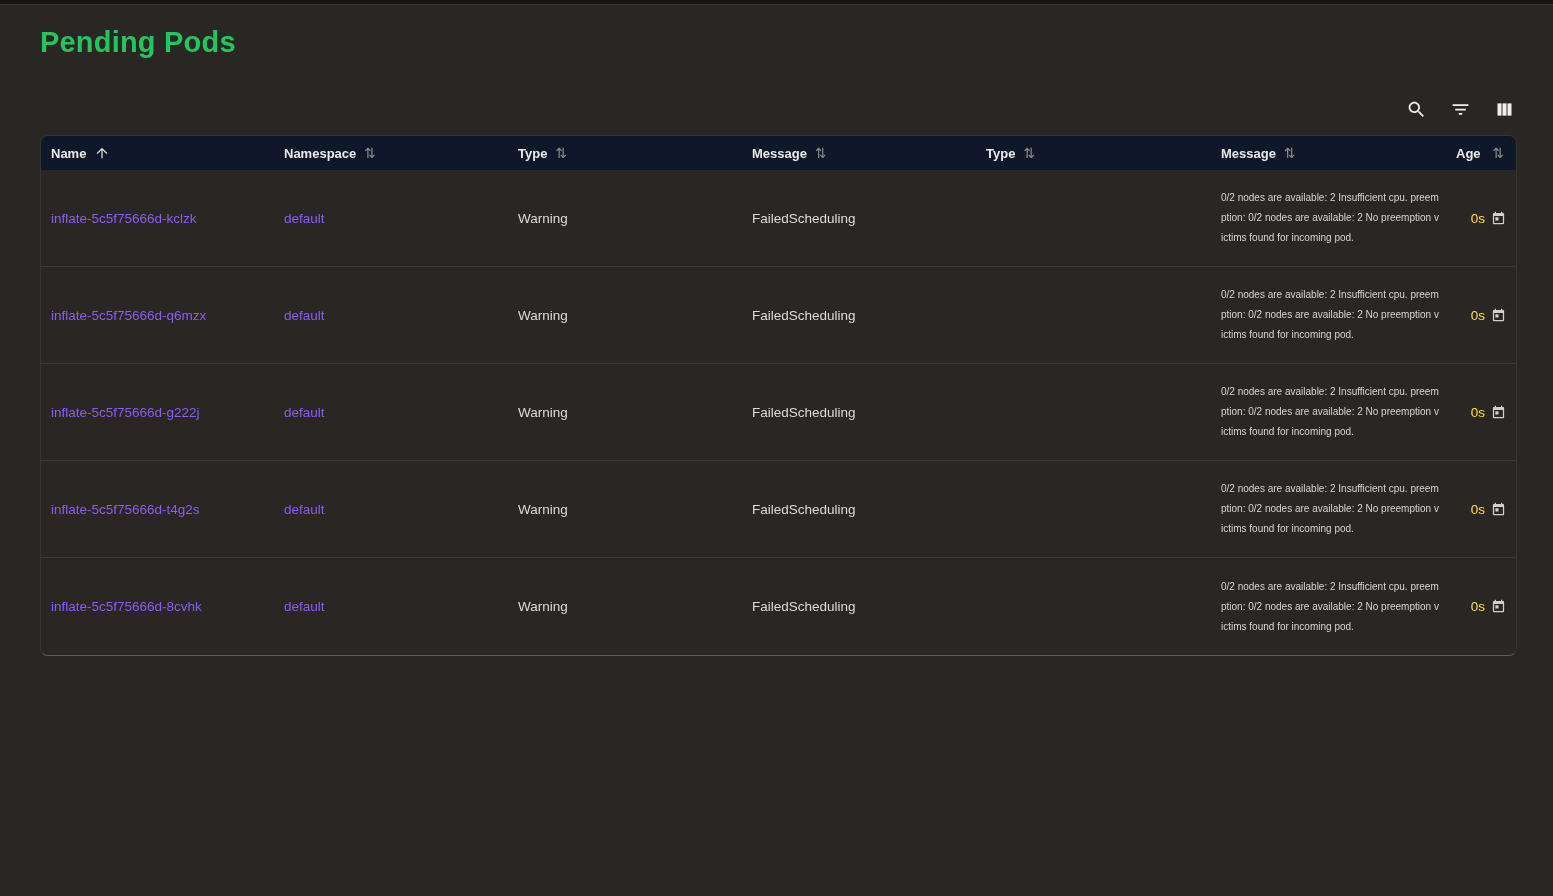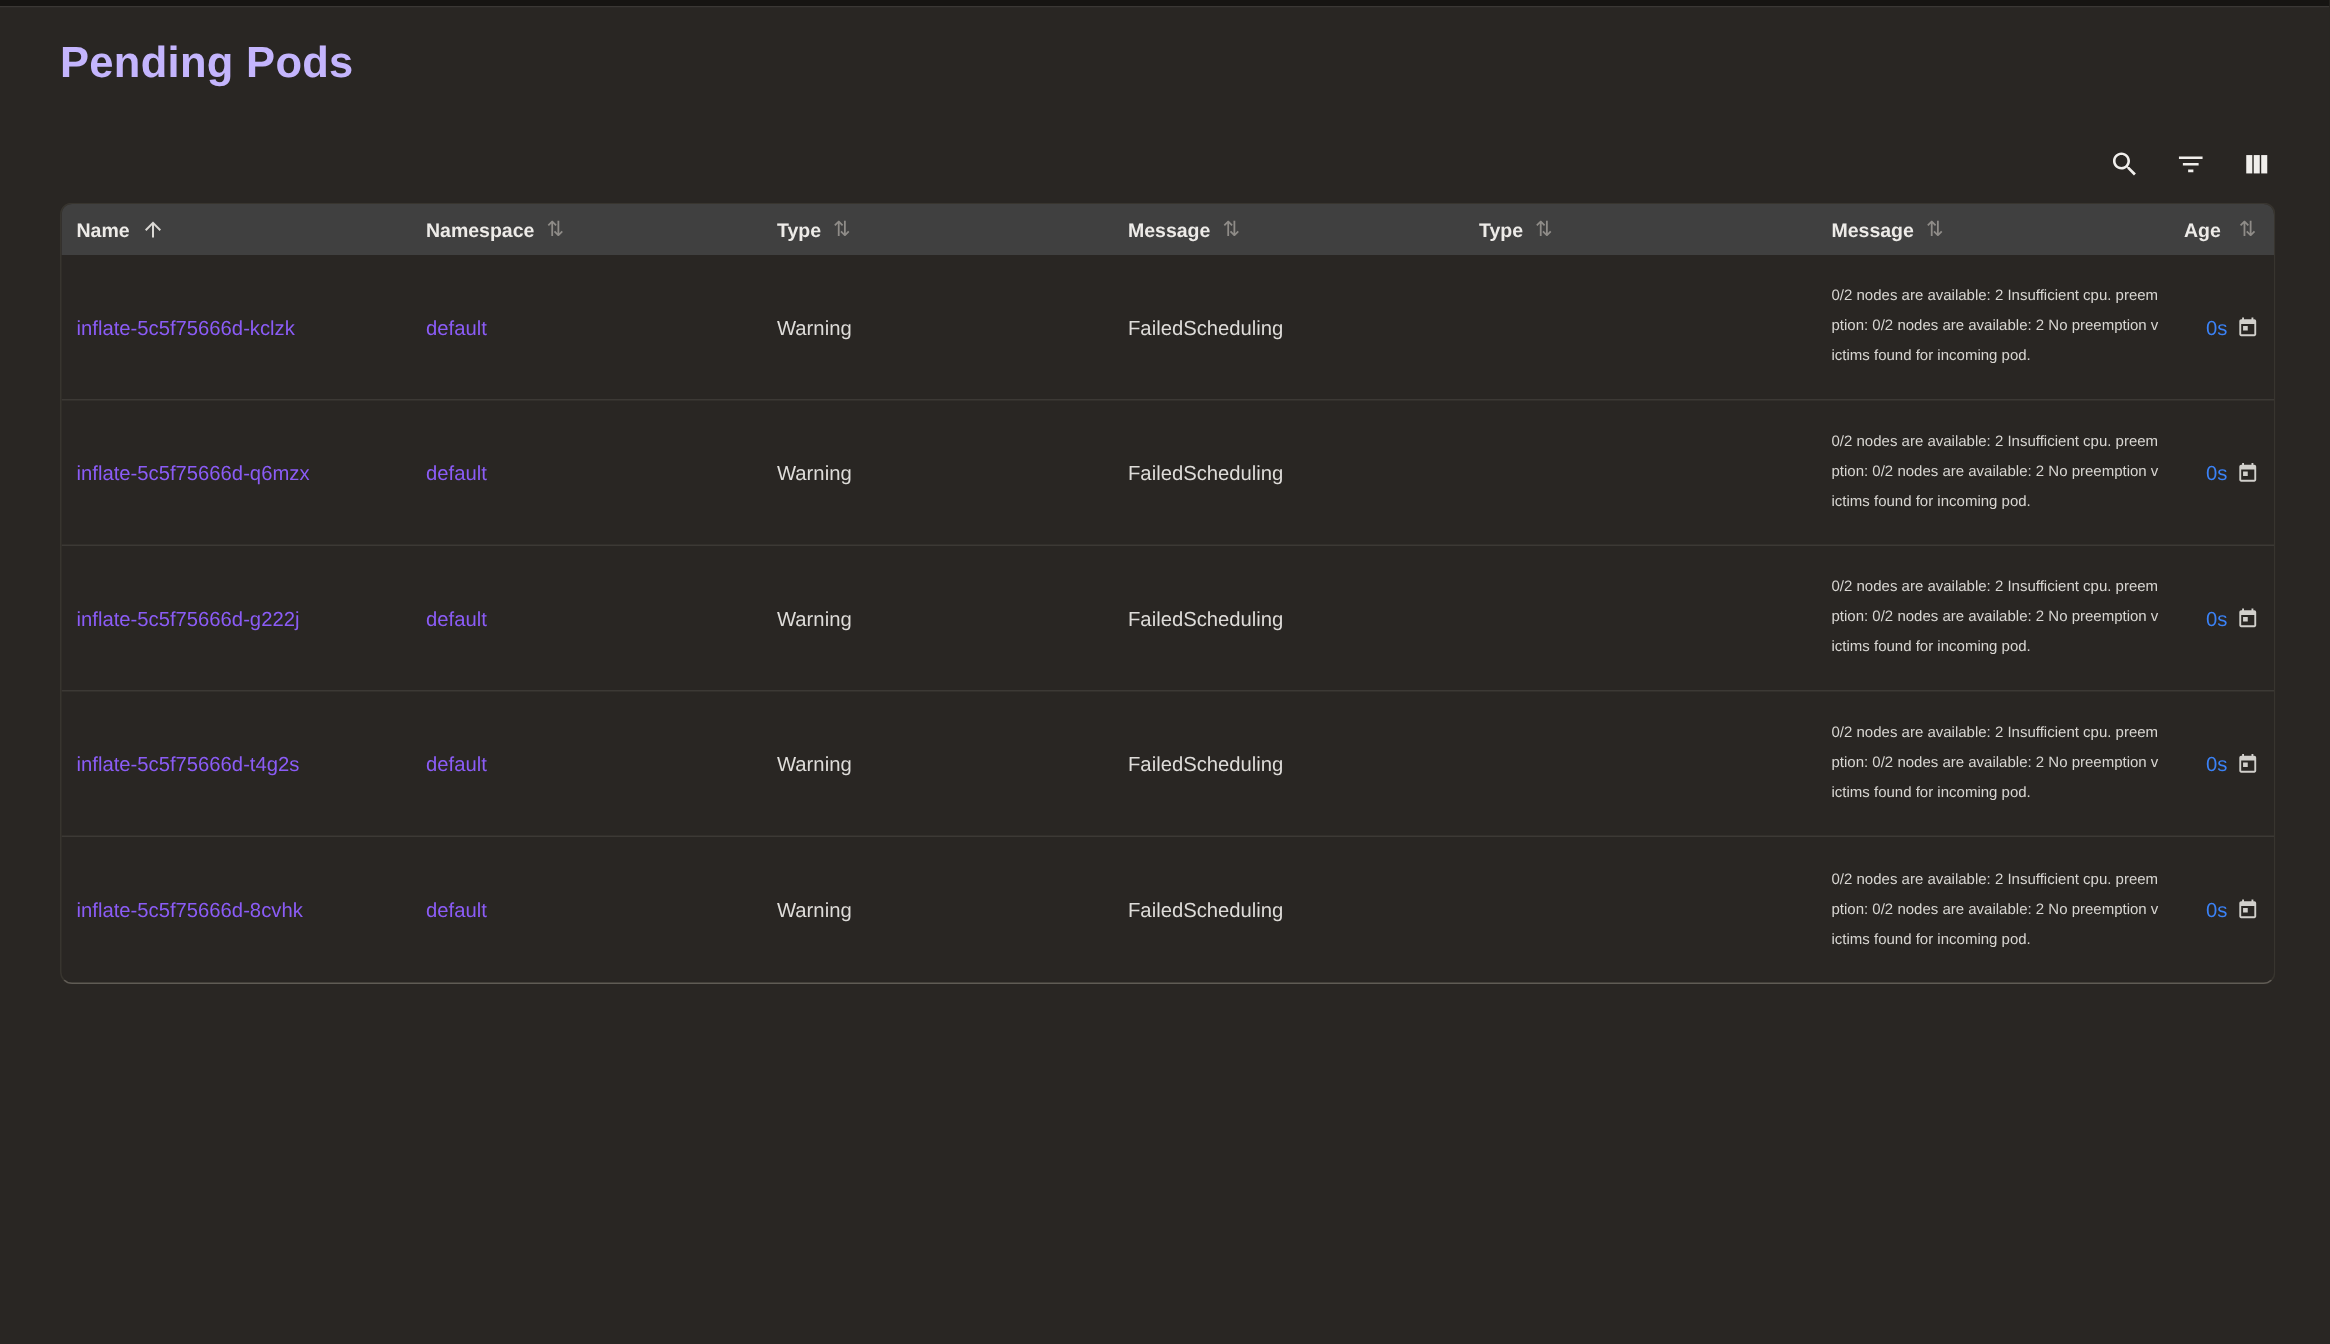--- a/index.html
+++ b/index.html
@@ -13,21 +13,21 @@
   .top-strip {
     height: 5px; width: 100%;
     background: #161412;
     border-bottom: 1px solid #3a3734;
   }
   .page { padding: 0 36px 0 40px; }
   .page-title {
     margin-top: 21px;
     font-size: 29px;
     font-weight: 700;
-    color: #c4b5fd;
+    color: #22c55e;
     letter-spacing: 0.2px;
   }
   .toolbar {
     display: flex;
     justify-content: flex-end;
     align-items: center;
     gap: 18px;
     margin-top: 37px;
     height: 26px;
   }
@@ -47,21 +47,21 @@
     margin-top: 13px;
     border-radius: 8px;
     border: 1px solid #38352f;
     border-bottom: 1px solid #605c55;
     overflow: hidden;
     background: #292623;
   }
   .thead {
     display: grid;
     grid-template-columns: 233px 234px 234px 234px 235px 235px 1fr;
-    background: #404040;
+    background: #0f172a;
     height: 34px;
     align-items: center;
     padding-left: 10px;
   }
   .th {
     display: flex;
     align-items: center;
     gap: 8px;
     font-size: 13px;
     font-weight: 700;
@@ -100,21 +100,21 @@
     word-break: break-all;
     color: #d8d6d2;
     padding: 9px 0;
   }
   .td.age {
     display: flex;
     align-items: center;
     justify-content: flex-end;
     gap: 6px;
     padding-right: 10px;
-    color: #3b82f6;
+    color: #fde047;
     font-size: 13.5px;
   }
   .td.age svg { display: block; color: #d2d0cc; }
 </style>
 </head>
 <body>
 
 <div class="top-strip"></div>
 
 <div class="page">

